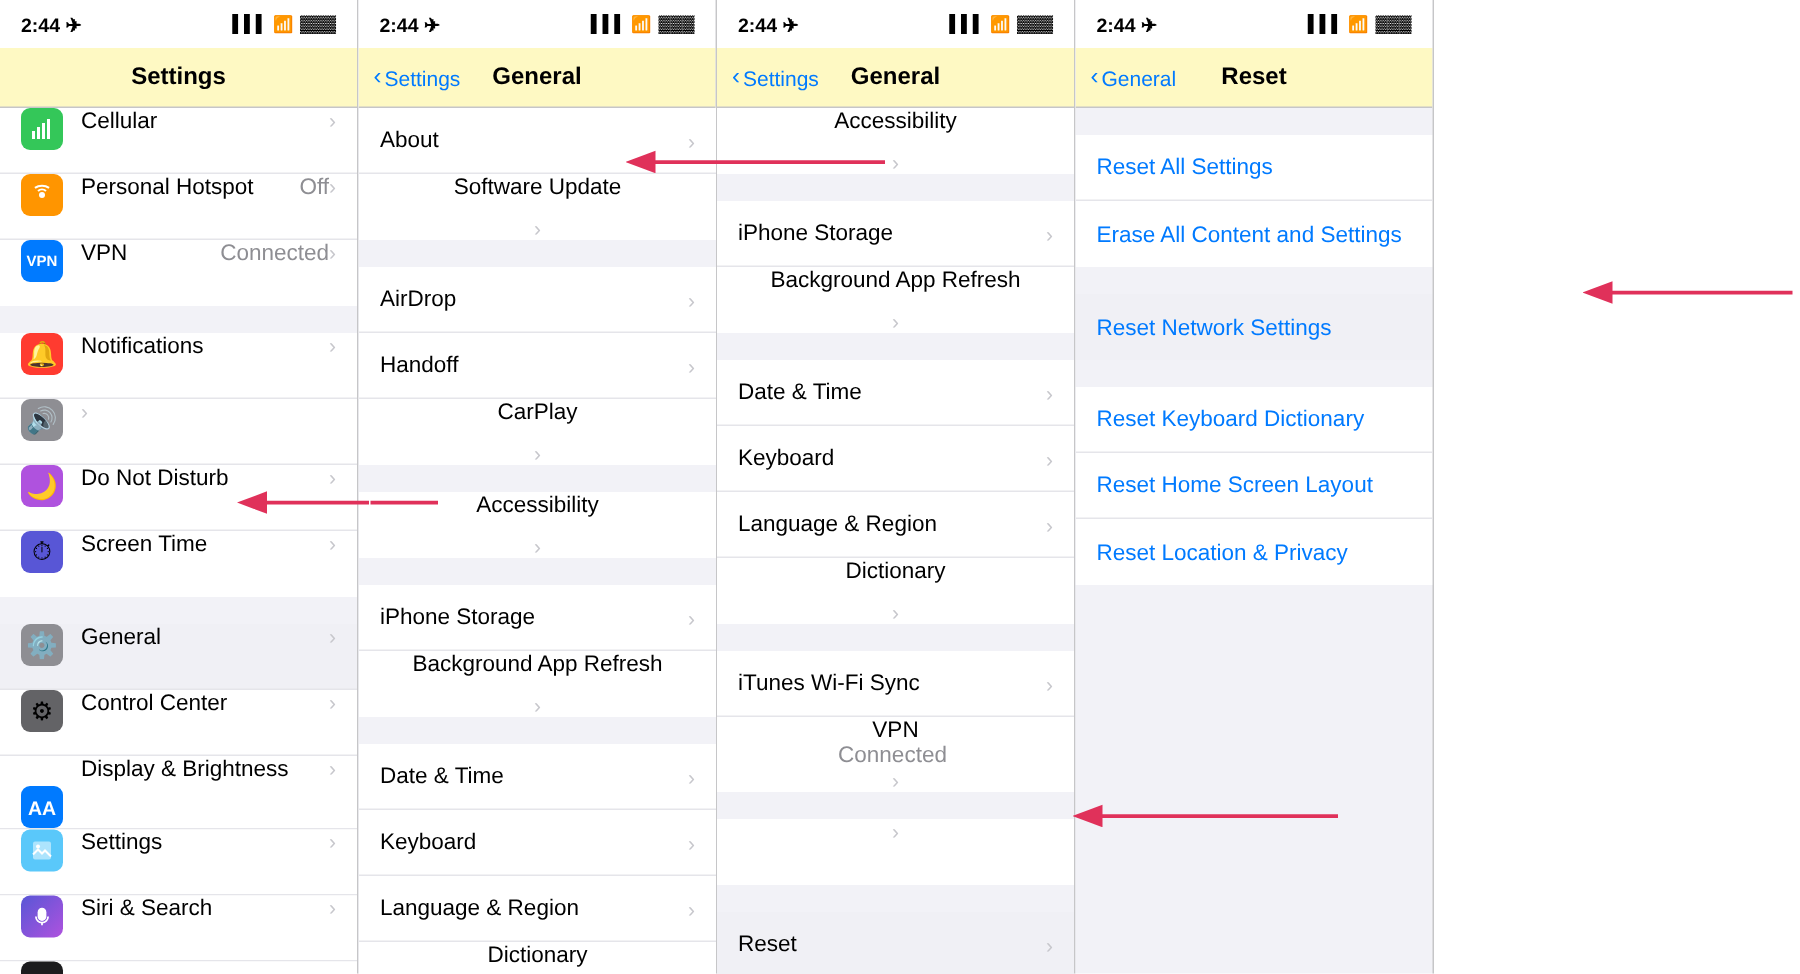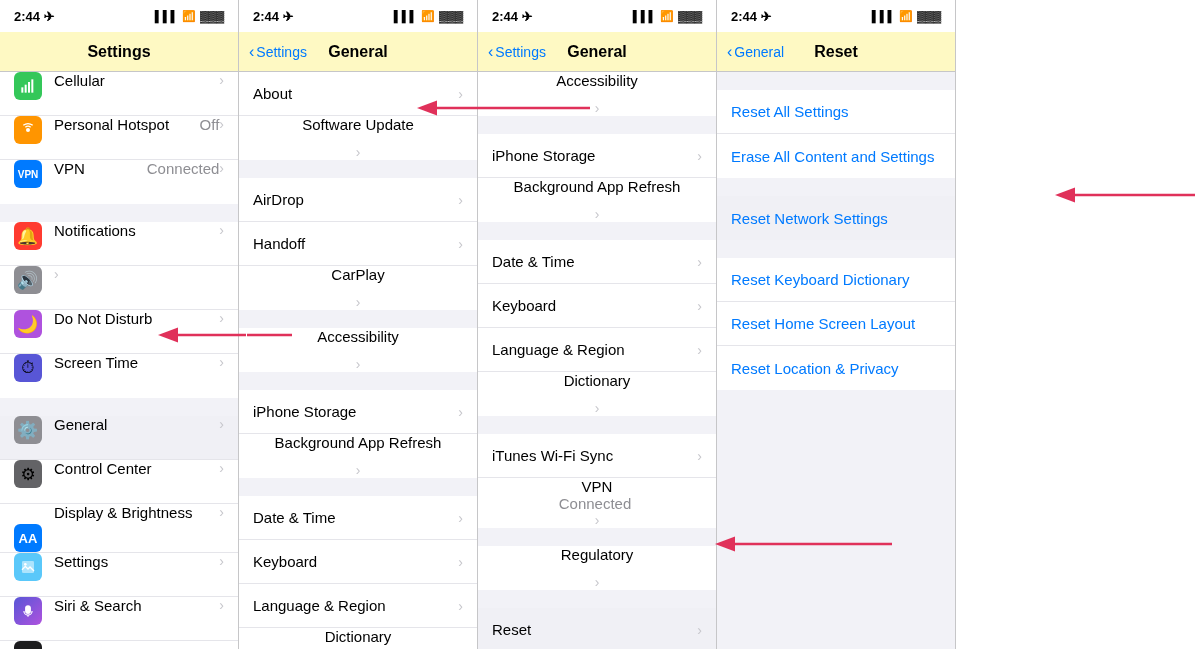--- a/index.html
+++ b/index.html
@@ -502,21 +502,20 @@
           <span class="setting-label">VPN</span>
           <span class="vpn-value">Connected</span>
           <span class="chevron">›</span>
         </div>
       </div>
 
       <div class="section-header"></div>
 
       <div class="settings-list">
         <div class="setting-row-simple">
-          <span class="setting-label">Regulatory</span>
           <span class="chevron">›</span>
         </div>
       </div>
 
       <div class="section-header"></div>
 
       <div class="settings-list">
         <div class="setting-row-simple row-highlighted">
           <span class="setting-label">Reset</span>
           <span class="chevron">›</span>

